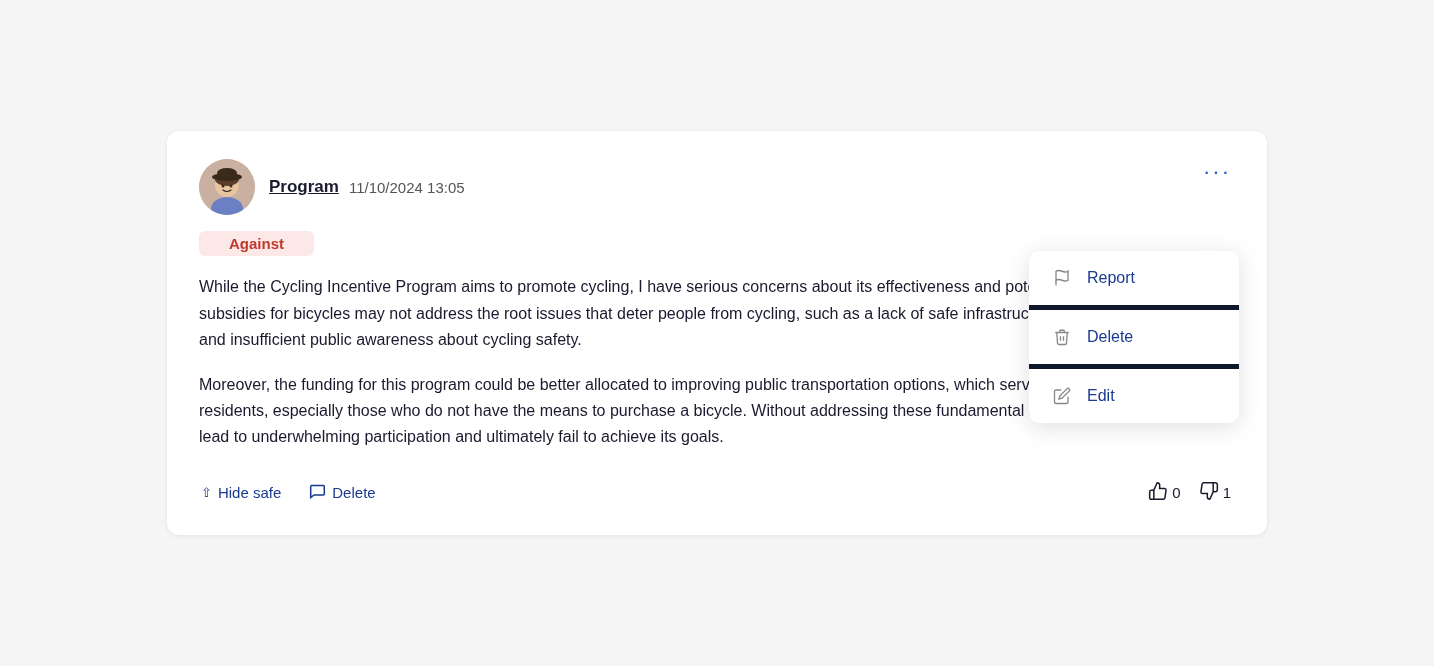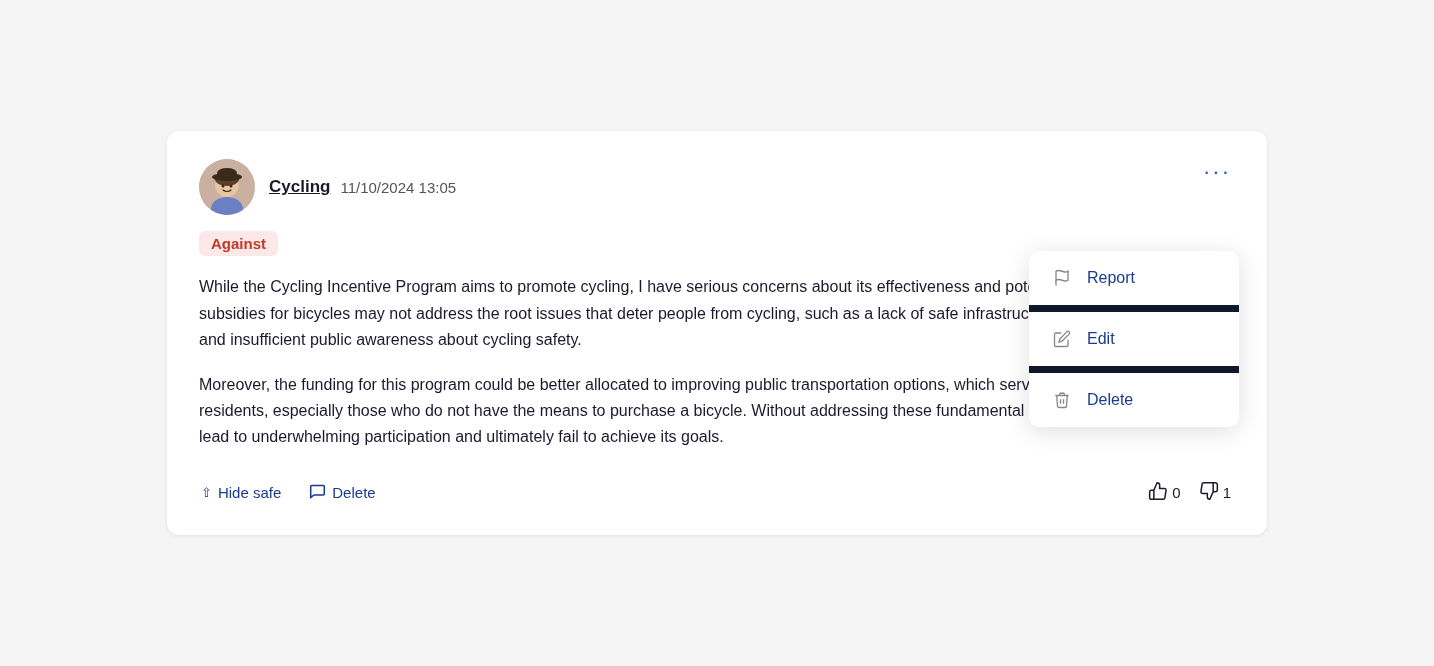--- a/index.html
+++ b/index.html
@@ -70,21 +70,21 @@
       letter-spacing: 2px;
       padding: 4px 8px;
       border-radius: 4px;
     }
     .tag-against {
       display: inline-block;
       background: #fde8e8;
       color: #c0392b;
       font-weight: 700;
       font-size: 15px;
-      padding: 4px 12px;
+      padding: 4px 30px;
       border-radius: 6px;
       margin-bottom: 18px;
     }
     .post-body {
       font-size: 16px;
       color: #1a1a2e;
       line-height: 1.65;
       overflow: hidden;
       
     }
@@ -159,21 +159,21 @@
     }
     .dropdown-item {
       display: flex;
       align-items: center;
       gap: 14px;
       padding: 16px 22px;
       cursor: pointer;
       color: #1a3a8f;
       font-size: 16px;
       font-weight: 500;
-      border-bottom: 7px solid #0f172a;
+      border-bottom: 5px solid #0f172a;
     }
     .dropdown-item:last-child { border-bottom: none; }
     .dropdown-icon {
       width: 22px;
       height: 22px;
       display: flex;
       align-items: center;
       justify-content: center;
       color: #888;
       flex-shrink: 0;
@@ -214,21 +214,21 @@
 
         <ellipse cx="28" cy="14" rx="10" ry="5" fill="#3a2a1a"></ellipse>
 
         <circle cx="24" cy="27" r="1.5" fill="#3a2a1a"></circle>
         <circle cx="32" cy="27" r="1.5" fill="#3a2a1a"></circle>
 
         <path d="M24 31 Q28 34 32 31" stroke="#3a2a1a" stroke-width="1.2" fill="none" stroke-linecap="round"></path>
       </svg>
     </div>
     <div class="author-info">
-      <span class="author-name">Cycling</span>
+      <span class="author-name">Program</span>
       <span class="post-timestamp">11/10/2024 13:05</span>
     </div>
   </div>
 
   
   <button class="more-btn">···</button>
 
   
   <div class="tag-against">Against</div>
 
@@ -287,33 +287,33 @@
           <line x1="4" y1="22" x2="4" y2="15"></line>
         </svg>
       </span>
       <span style="color:#1a3a8f;">Report</span>
     </div>
 
 
     <div class="dropdown-item">
       <span class="dropdown-icon">
         <svg width="18" height="18" viewBox="0 0 24 24" fill="none" stroke="#888" stroke-width="1.8">
-          <path d="M11 4H4a2 2 0 00-2 2v14a2 2 0 002 2h14a2 2 0 002-2v-7"></path>
-          <path d="M18.5 2.5a2.121 2.121 0 013 3L12 15l-4 1 1-4 9.5-9.5z"></path>
-        </svg>
-      </span>
-      <span style="color:#1a3a8f;">Edit</span>
-    </div>
-
-    <div class="dropdown-item">
-      <span class="dropdown-icon">
-        <svg width="18" height="18" viewBox="0 0 24 24" fill="none" stroke="#888" stroke-width="1.8">
           <polyline points="3 6 5 6 21 6"></polyline>
           <path d="M19 6l-1 14a2 2 0 01-2 2H8a2 2 0 01-2-2L5 6"></path>
           <path d="M10 11v6M14 11v6"></path>
           <path d="M9 6V4a1 1 0 011-1h4a1 1 0 011 1v2"></path>
         </svg>
       </span>
       <span style="color:#1a3a8f;">Delete</span>
     </div>
+
+    <div class="dropdown-item">
+      <span class="dropdown-icon">
+        <svg width="18" height="18" viewBox="0 0 24 24" fill="none" stroke="#888" stroke-width="1.8">
+          <path d="M11 4H4a2 2 0 00-2 2v14a2 2 0 002 2h14a2 2 0 002-2v-7"></path>
+          <path d="M18.5 2.5a2.121 2.121 0 013 3L12 15l-4 1 1-4 9.5-9.5z"></path>
+        </svg>
+      </span>
+      <span style="color:#1a3a8f;">Edit</span>
+    </div>
   </div>
 
 </div>
 
 </body></html>

